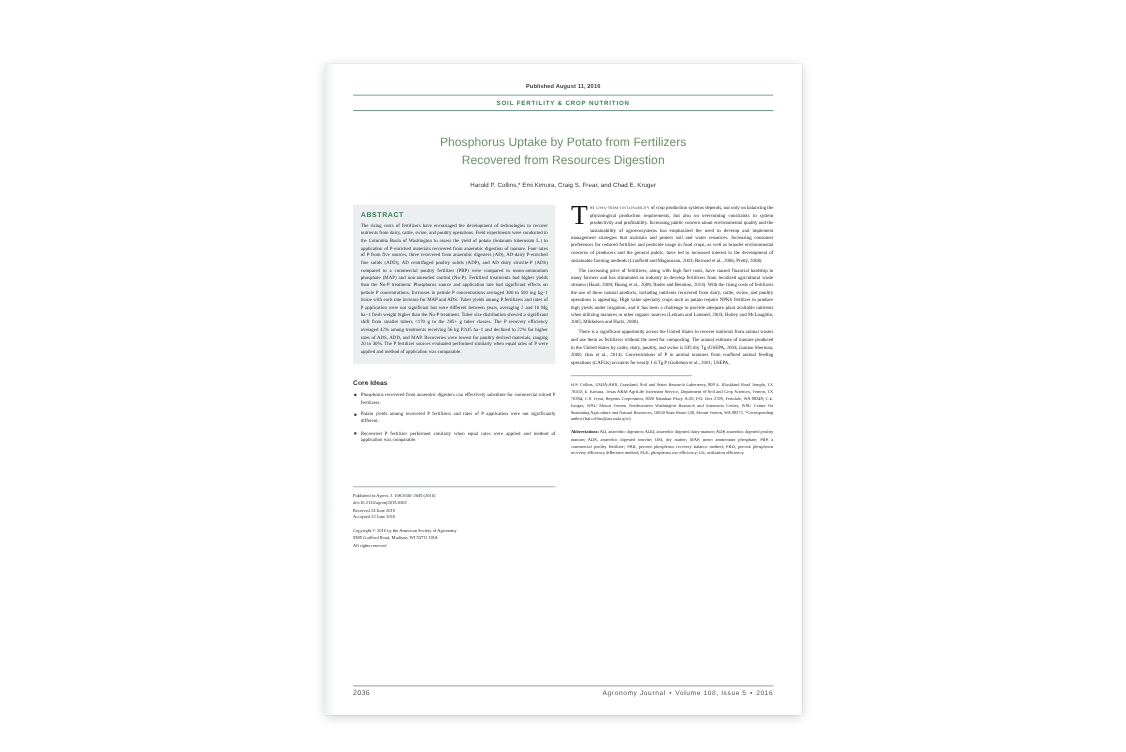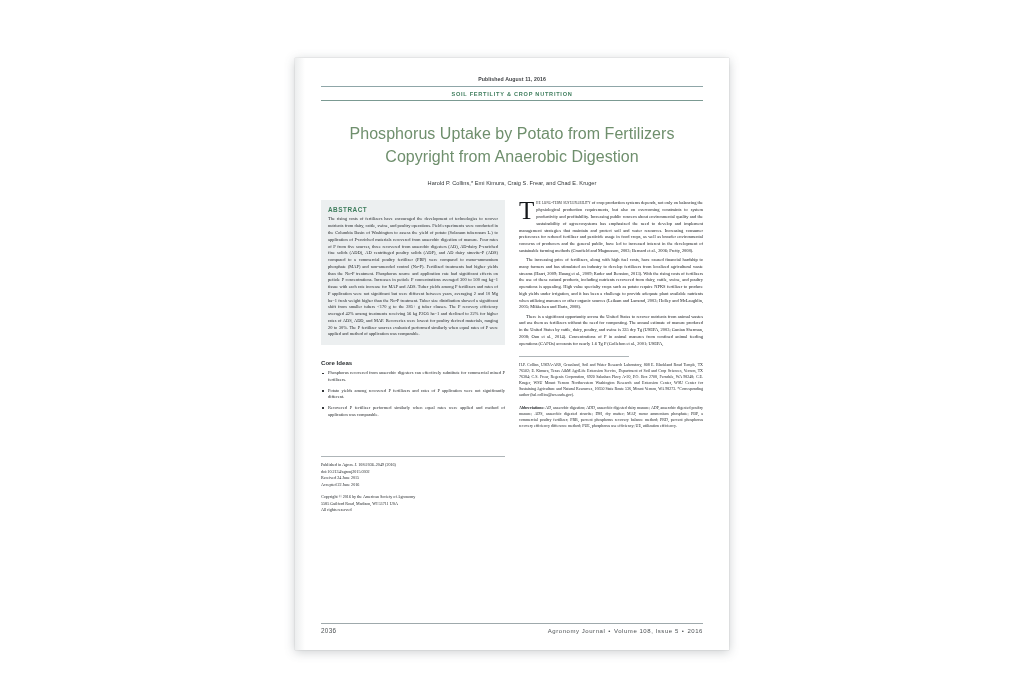--- a/index.html
+++ b/index.html
@@ -73,21 +73,21 @@
   }
   .rule-under {
     height: 0;
     border-top: 1.6px solid #7b9a92;
     margin: 0 0 22px 0;
   }
 
   .art-title {
     text-align: center;
     font-family: "Liberation Sans", sans-serif;
-    font-size: 16px;
+    font-size: 11px;
     font-weight: normal;
     line-height: 1.42;
     color: #6f8f6d;
     margin: 0 0 12px 0;
     letter-spacing: .05px;
   }
   .authors {
     text-align: center;
     font-family: "Liberation Sans", sans-serif;
     font-size: 5.6px;
@@ -247,21 +247,21 @@
 
     <div id="page-inner">
 
       <div class="pub-date">Published August 11, 2016</div>
       <div class="rule-top"></div>
       <div class="section-head">SOIL FERTILITY &amp; CROP NUTRITION</div>
       <div class="rule-under"></div>
 
       <h1 class="art-title">
         <span>Phosphorus Uptake by Potato from Fertilizers</span><br>
-        <span>Copyright from Anaerobic Digestion</span>
+        <span>Recovered from Resources Digestion</span>
       </h1>
       <div class="authors">Harold P. Collins,* Emi Kimura, Craig S. Frear, and Chad E. Kruger</div>
 
       <div class="cols">
 
         <div class="col">
 
           <div class="abstract-box">
             <div class="abstract-label">ABSTRACT</div>
             <p class="abstract-text">The rising costs of fertilizers have encouraged the development of technologies to recover nutrients from dairy, cattle, swine, and poultry operations. Field experiments were conducted in the Columbia Basin of Washington to assess the yield of potato (Solanum tuberosum L.) to application of P-enriched materials recovered from anaerobic digestion of manure. Four rates of P from five sources, three recovered from anaerobic digesters (AD), AD-dairy P-enriched fine solids (ADD), AD centrifuged poultry solids (ADP), and AD dairy struvite-P (ADS) compared to a commercial poultry fertilizer (PBP) were compared to mono-ammonium phosphate (MAP) and non-amended control (No-P). Fertilized treatments had higher yields than the No-P treatment. Phosphorus source and application rate had significant effects on petiole P concentrations. Increases in petiole P concentrations averaged 300 to 500 mg kg−1 tissue with each rate increase for MAP and ADS. Tuber yields among P fertilizers and rates of P application were not significant but were different between years, averaging 2 and 10 Mg ha−1 fresh weight higher than the No-P treatment. Tuber size distribution showed a significant shift from smaller tubers &lt;170 g to the 285+ g tuber classes. The P recovery efficiency averaged 42% among treatments receiving 56 kg P2O5 ha−1 and declined to 22% for higher rates of ADS, ADD, and MAP. Recoveries were lowest for poultry derived materials, ranging 20 to 30%. The P fertilizer sources evaluated performed similarly when equal rates of P were applied and method of application was comparable.</p>

